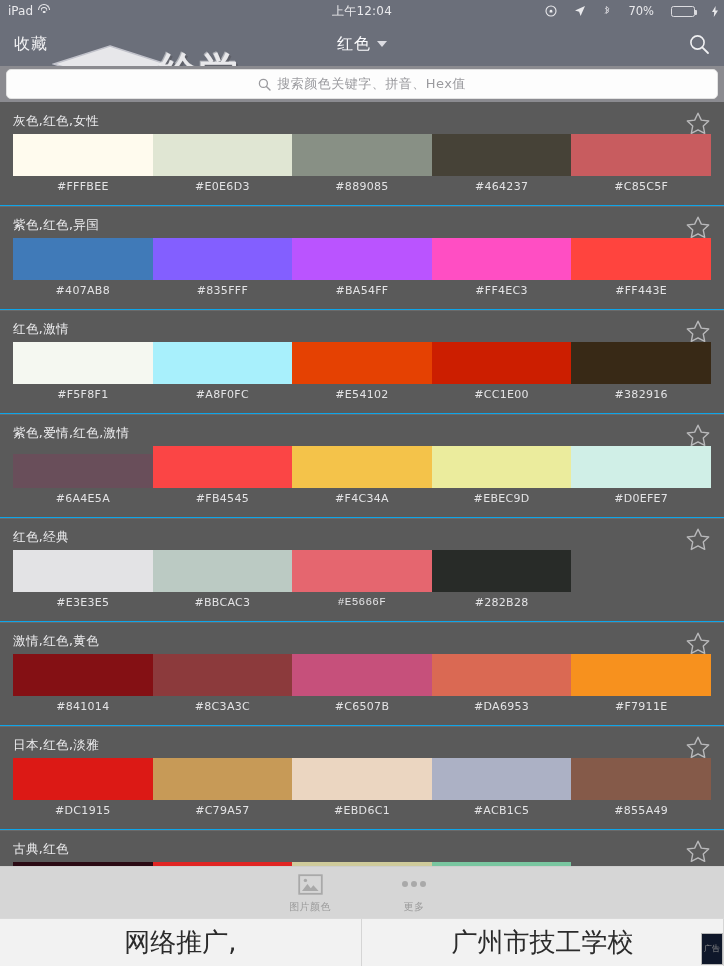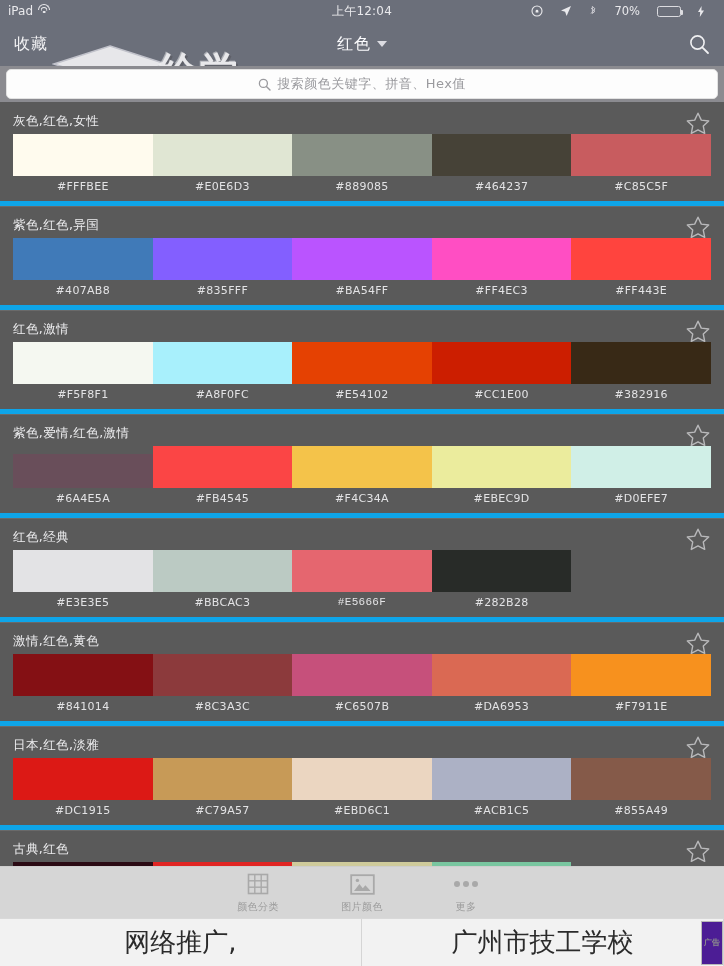--- a/index.html
+++ b/index.html
@@ -15,21 +15,21 @@
   .statusbar {
     position: absolute; top: 0; left: 0;
     width: 724px; height: 22px;
     background: #6b6f7a;
     color: #e9e9ec;
     font-size: 12px;
     display: flex; align-items: center;
   }
   .sb-left { position: absolute; left: 8px; display: flex; align-items: flex-start; gap: 5px; }
   .sb-center { position: absolute; left: 0; width: 724px; text-align: center; font-size: 12px; letter-spacing: .2px; }
-  .sb-right { position: absolute; right: 20px; display: flex; align-items: center; gap: 17px; font-size: 11.5px; justify-content: center; }
+  .sb-right { position: absolute; right: 6px; display: flex; align-items: center; gap: 17px; font-size: 11.5px; justify-content: center; }
   .wifi-icon { display: inline-block; width: 12px; height: 10px; position: relative; }
   .wifi-icon i { position:absolute; left:50%; transform:translateX(-50%); border:1.4px solid #e9e9ec; border-bottom:none; border-radius:50% 50% 0 0 / 100% 100% 0 0; }
   .wifi-icon i:nth-child(1){ width:12px; height:6px; top:0; }
   .wifi-icon i:nth-child(2){ width:7px; height:3.5px; top:3px; }
   .wifi-icon i:nth-child(3){ width:2.6px;height:2.6px; top:6.6px; background:#e9e9ec; border:none; border-radius:50%; }
   .batt { width: 24px; height: 11px; border: 1px solid #dcdce0; border-radius: 2.5px; position: relative; padding: 1px; }
   .batt::after { content:""; position:absolute; right:-3px; top:3px; width:2px; height:5px; background:#dcdce0; border-radius:0 1px 1px 0; }
   .batt-fill { height: 100%; background: #4cd964; border-radius: 1px; }
 
   
@@ -97,21 +97,21 @@
   
   .list {
     position: absolute; top: 102px; left: 0;
     width: 724px; height: 764px;
     background: #5a5a5a;
     overflow: hidden;
   }
   .palette-row {
     position: relative;
     height: 104px;
-    border-bottom: 5px solid #0ea5e9;
+    border-bottom: 1px solid #0ea5e9;
     box-shadow: 0 1px 0 #6a6a6a;
   }
   .pr-title {
     position: absolute; left: 13px; top: 11px;
     font-size: 12.5px; color: #ededef; letter-spacing: .4px;
   }
   .pr-star {
     position: absolute; right: 11px; top: 7px;
     width: 30px; height: 30px;
   }
@@ -161,22 +161,22 @@
     flex: 1;
     display: flex; align-items: center; justify-content: center;
     font-size: 26px; color: #2b2b2b;
     border-right: 1px solid #d5d5d5;
     font-family: "DejaVu Sans", "Liberation Sans", sans-serif;
   }
   .ad-cell:last-child { border-right: none; }
   .ad-badge {
     position: absolute; right: 1px; bottom: 1px;
     font-size: 8px; color: #8d8d8d;
-    border: 1px solid #b9b9b9; background: #4c1d95;
-    padding: 16px 2px; line-height: 10px; font-weight: bold;
+    border: 1px solid #b9b9b9; background: #0f172a;
+    padding: 10px 2px; line-height: 10px;
   }
 </style>
 </head>
 <body>
 
 <div id="app">
 
   <div class="statusbar">
     <div class="sb-left">
       <span>iPad</span>
@@ -391,32 +391,20 @@
           <div class="sw" style="width: 139.6px; background: rgb(207, 203, 155);"></div>
           <div class="sw" style="width: 139.6px; background: rgb(121, 198, 160);"></div>
           <div class="sw" style="width: 139.6px; background: rgb(90, 90, 90);"></div>
         </div>
       </div>
     </div>
 
   <div class="tabbar">
       <div class="tab">
         <div class="t-icon">
-          <svg width="24" height="24" viewBox="0 0 24 24">
-            <rect x="2.5" y="2.5" width="19" height="19" fill="none" stroke="#a9a9a9" stroke-width="1.6"></rect>
-            <line x1="8.8" y1="2.5" x2="8.8" y2="21.5" stroke="#a9a9a9" stroke-width="1.4"></line>
-            <line x1="15.2" y1="2.5" x2="15.2" y2="21.5" stroke="#a9a9a9" stroke-width="1.4"></line>
-            <line x1="2.5" y1="8.8" x2="21.5" y2="8.8" stroke="#a9a9a9" stroke-width="1.4"></line>
-            <line x1="2.5" y1="15.2" x2="21.5" y2="15.2" stroke="#a9a9a9" stroke-width="1.4"></line>
-          </svg>
-        </div>
-        <div class="t-label">颜色分类</div>
-      </div>
-      <div class="tab">
-        <div class="t-icon">
           <svg width="25" height="21" viewBox="0 0 25 21">
             <rect x="1.2" y="1.2" width="22.6" height="18.6" fill="none" stroke="#a9a9a9" stroke-width="1.8"></rect>
             <path d="M4 17l5.4-7 3.4 4.3 2.6-3 5.2 5.7z" fill="#a9a9a9"></path>
             <circle cx="7.4" cy="6.4" r="1.7" fill="#a9a9a9"></circle>
           </svg>
         </div>
         <div class="t-label">图片颜色</div>
       </div>
       <div class="tab">
         <div class="t-icon">

